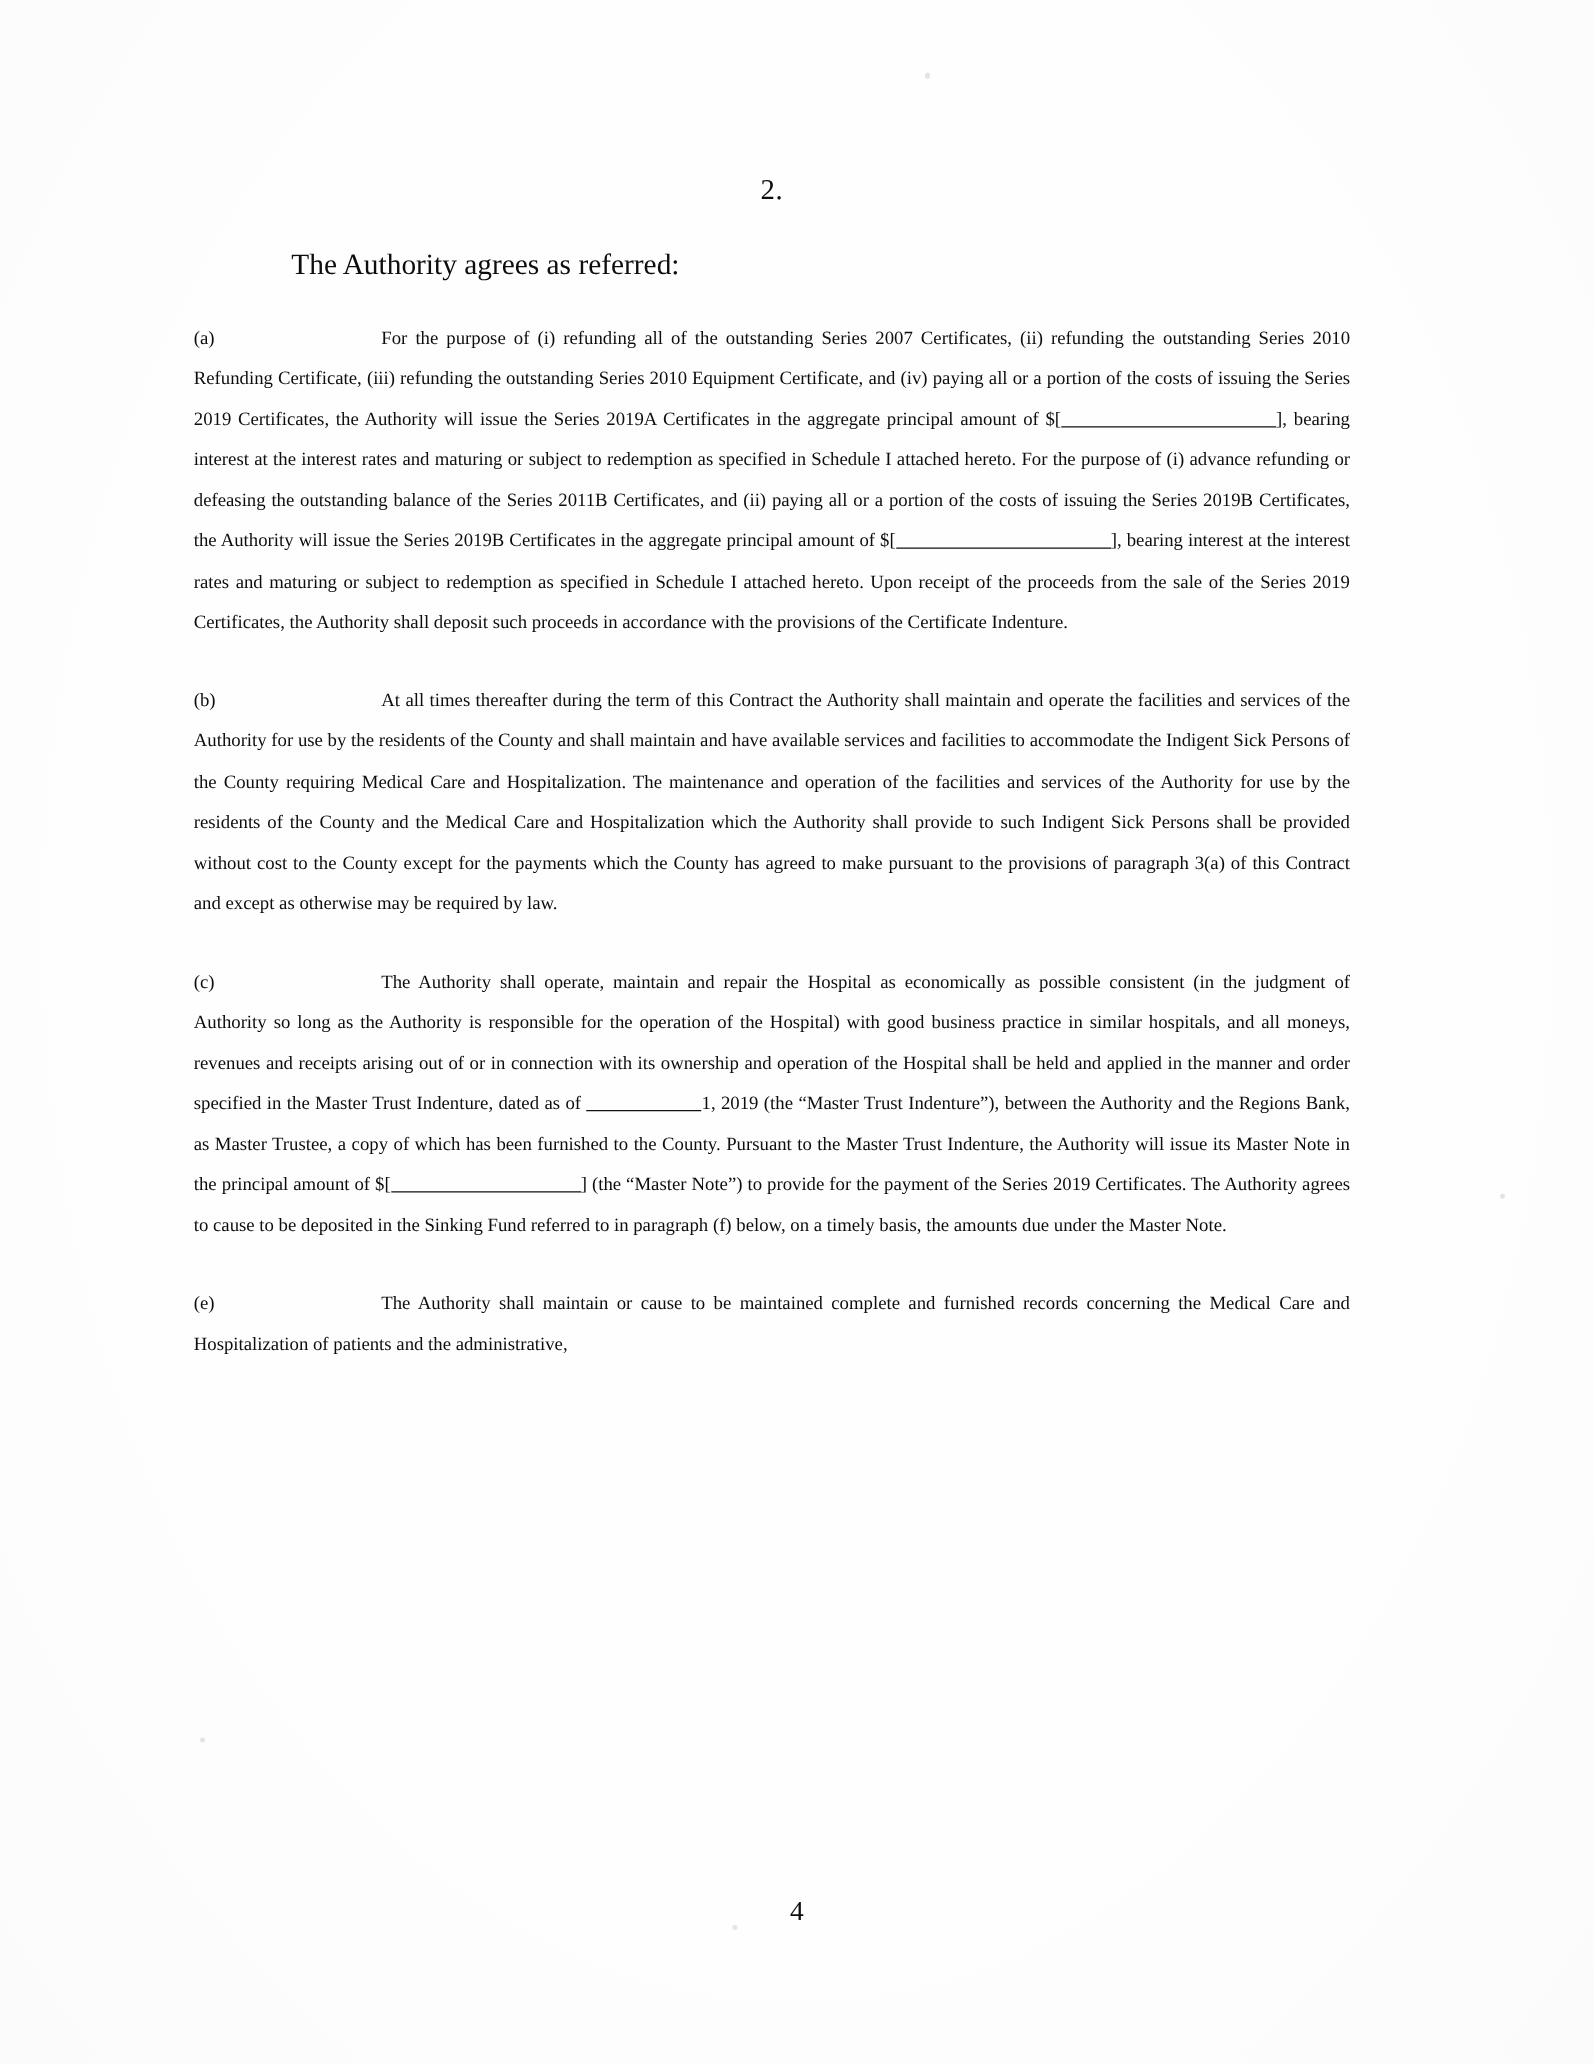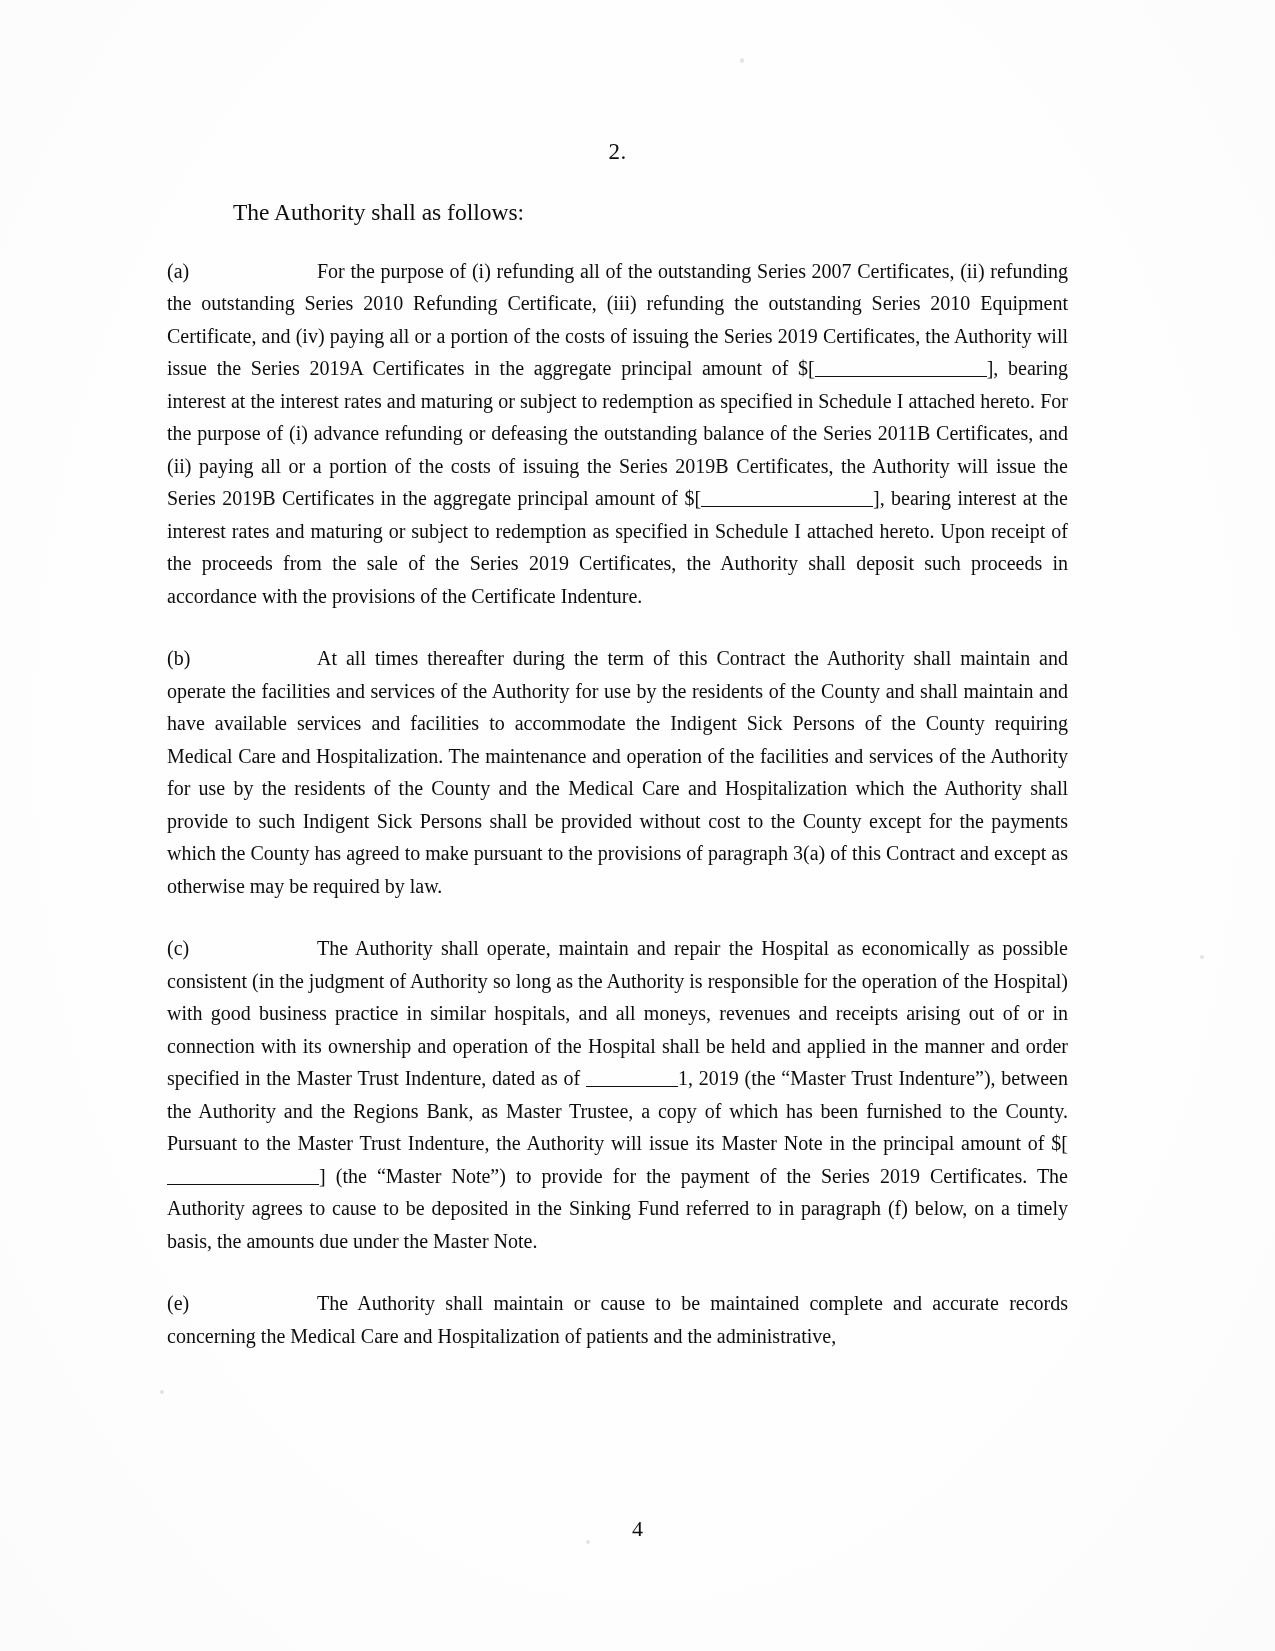--- a/index.html
+++ b/index.html
@@ -49,25 +49,25 @@
   }
 
   .lead-line {
     margin-top: 38px;
     font-size: 23.5px;
     line-height: 1.0;
     text-indent: 78px;
   }
 
   p.para {
-    font-size: 20px;
+    font-size: 15px;
     line-height: 32.5px;
     text-align: justify;
     text-justify: inter-word;
-    margin: 12px;
+    margin: 0;
     margin-top: 30px;
     text-indent: 0;
     hyphens: none;
   }
 
   p.para .lbl {
     display: inline-block;
     width: 78px;
     text-indent: 0;
   }
@@ -116,35 +116,35 @@
   <div class="speck" style="left:740px; top:58px; width:4px; height:5px;"></div>
   <div class="speck" style="left:480px; top:852px; width:5px; height:4px;"></div>
   <div class="speck" style="left:1200px; top:955px; width:4px; height:4px;"></div>
   <div class="speck" style="left:160px; top:1390px; width:4px; height:4px;"></div>
   <div class="speck" style="left:586px; top:1540px; width:4px; height:4px;"></div>
 
   <div class="content">
 
     <div class="section-number">2.</div>
 
-    <div class="lead-line">The Authority shall as follows:</div>
+    <div class="lead-line">The Authority agrees as referred:</div>
 
     <p class="para">
       <span class="lbl">(a)</span><span class="lead-indent"></span><span>For the purpose of (i) refunding all of the outstanding Series 2007 Certificates, (ii) refunding the outstanding Series 2010 Refunding Certificate, (iii) refunding the outstanding Series 2010 Equipment Certificate, and (iv) paying all or a portion of the costs of issuing the Series 2019 Certificates, the Authority will issue the Series 2019A Certificates in the aggregate principal amount of $[</span><span class="blank-line blank-amount"></span><span>], bearing interest at the interest rates and maturing or subject to redemption as specified in Schedule I attached hereto. For the purpose of (i) advance refunding or defeasing the outstanding balance of the Series 2011B Certificates, and (ii) paying all or a portion of the costs of issuing the Series 2019B Certificates, the Authority will issue the Series 2019B Certificates in the aggregate principal amount of $[</span><span class="blank-line blank-amount2"></span><span>], bearing interest at the interest rates and maturing or subject to redemption as specified in Schedule I attached hereto. Upon receipt of the proceeds from the sale of the Series 2019 Certificates, the Authority shall deposit such proceeds in accordance with the provisions of the Certificate Indenture.</span>
     </p>
 
     <p class="para">
       <span class="lbl">(b)</span><span class="lead-indent"></span><span>At all times thereafter during the term of this Contract the Authority shall maintain and operate the facilities and services of the Authority for use by the residents of the County and shall maintain and have available services and facilities to accommodate the Indigent Sick Persons of the County requiring Medical Care and Hospitalization.  The maintenance and operation of the facilities and services of the Authority for use by the residents of the County and the Medical Care and Hospitalization which the Authority shall provide to such Indigent Sick Persons shall be provided without cost to the County except for the payments which the County has agreed to make pursuant to the provisions of paragraph 3(a) of this Contract and except as otherwise may be required by law.</span>
     </p>
 
     <p class="para">
       <span class="lbl">(c)</span><span class="lead-indent"></span><span>The Authority shall operate, maintain and repair the Hospital as economically as possible consistent (in the judgment of Authority so long as the Authority is responsible for the operation of the Hospital) with good business practice in similar hospitals, and all moneys, revenues and receipts arising out of or in connection with its ownership and operation of the Hospital shall be held and applied in the manner and order specified in the Master Trust Indenture, dated as of </span><span class="blank-line blank-date"></span><span>1, 2019 (the “Master Trust Indenture”), between the Authority and the Regions Bank, as Master Trustee, a copy of which has been furnished to the County.  Pursuant to the Master Trust Indenture, the Authority will issue its Master Note in the principal amount of $[</span><span class="blank-line blank-amount3"></span><span>] (the “Master Note”) to provide for the payment of the Series 2019 Certificates.  The Authority agrees to cause to be deposited in the Sinking Fund referred to in paragraph (f) below, on a timely basis, the amounts due under the Master Note.</span>
     </p>
 
 
     <p class="para">
-      <span class="lbl">(e)</span><span class="lead-indent"></span><span>The Authority shall maintain or cause to be maintained complete and accurate records concerning the Medical Care and Hospitalization of patients and the administrative,</span>
+      <span class="lbl">(e)</span><span class="lead-indent"></span><span>The Authority shall maintain or cause to be maintained complete and furnished records concerning the Medical Care and Hospitalization of patients and the administrative,</span>
     </p>
 
   </div>
 
   <div class="footer-page">4</div>
 </div>
 
 </body></html>

